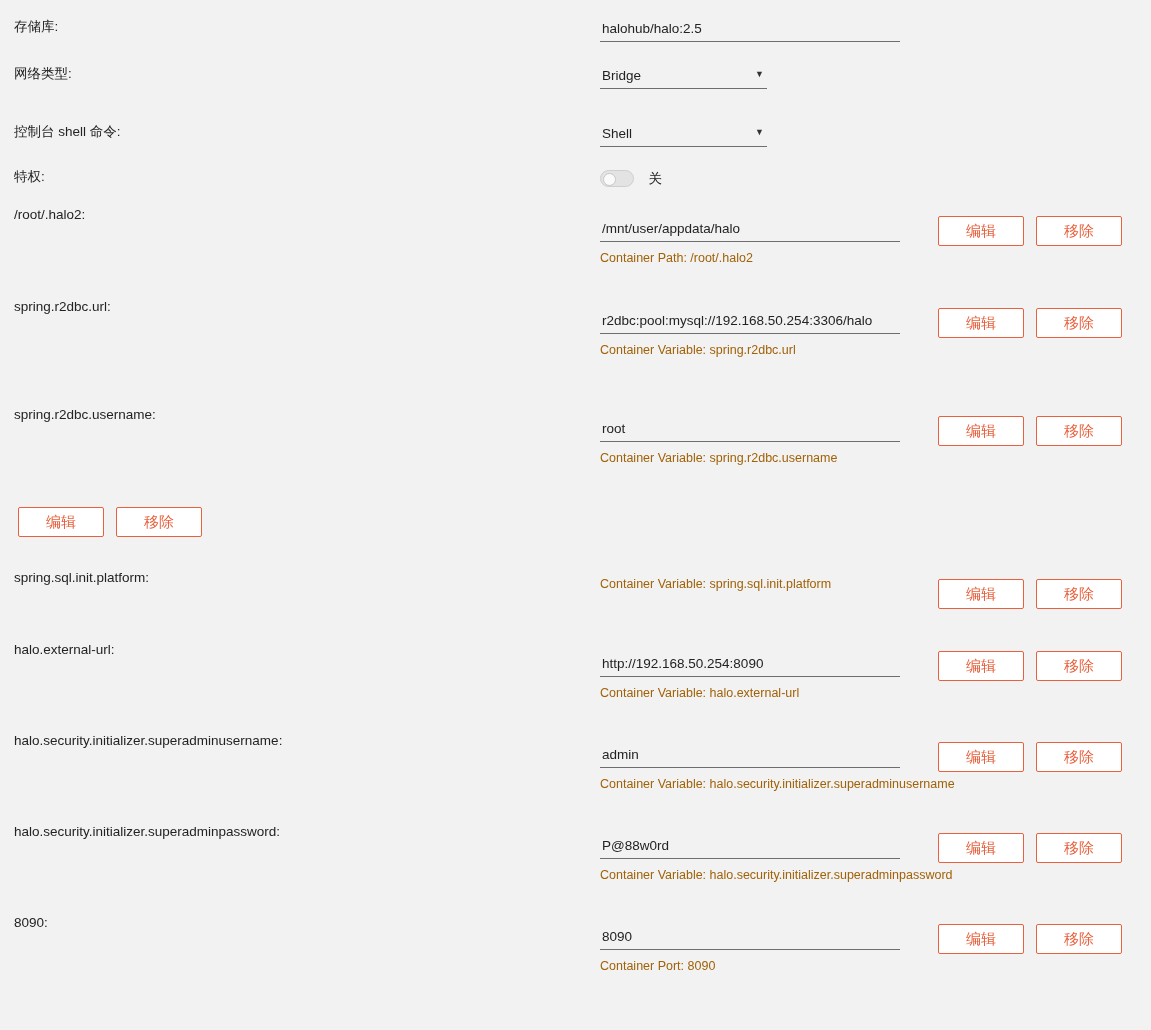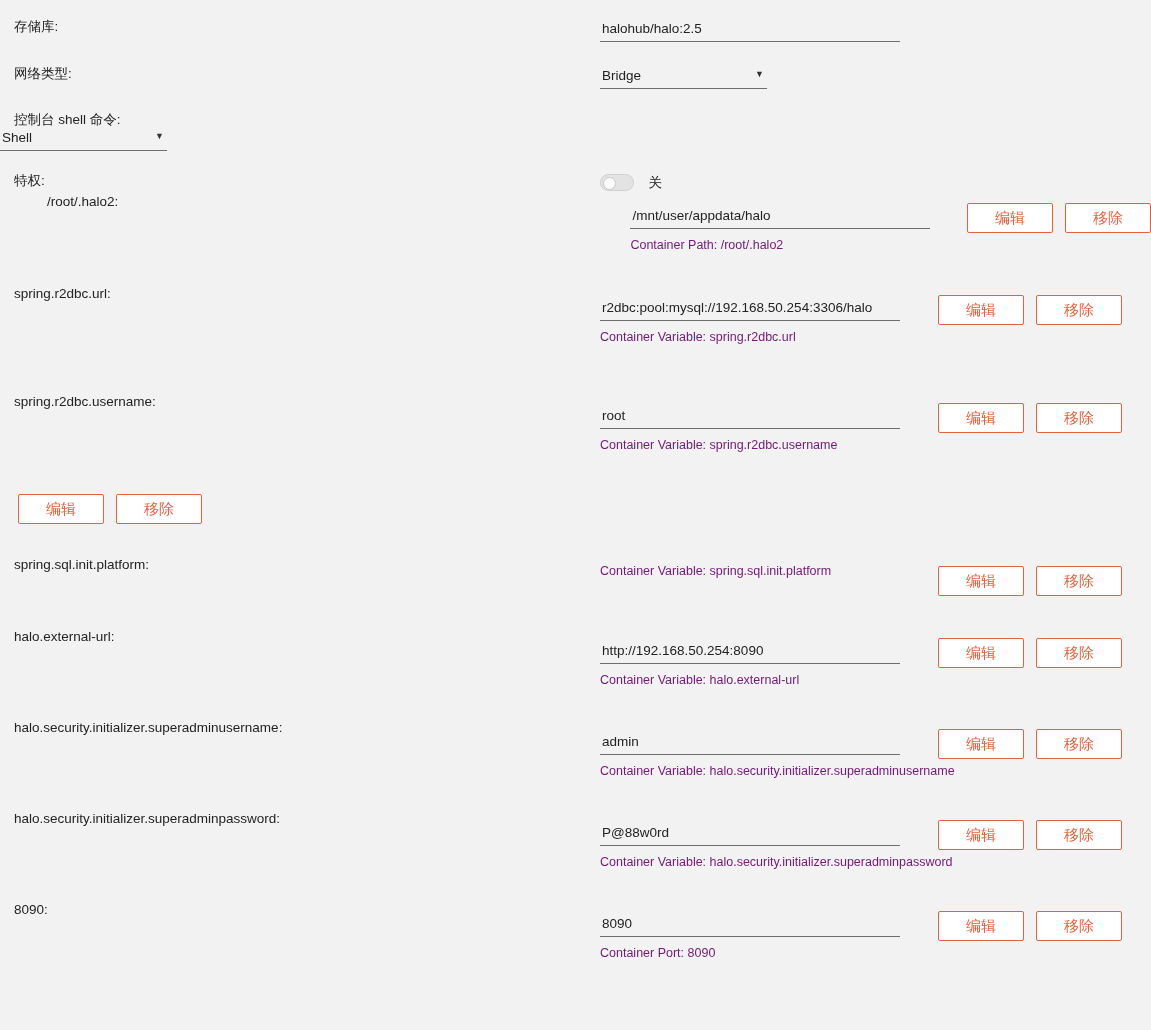--- a/index.html
+++ b/index.html
@@ -99,21 +99,21 @@
     color: #e8603c;
     font-family: "Liberation Sans", sans-serif;
     font-size: 15px;
     cursor: pointer;
     border-radius: 2px;
     padding: 0;
     line-height: 28px;
     text-align: center;
   }
   .hint {
-    color: #701a75;
+    color: #a16207;
     font-size: 12.5px;
     margin-top: 9px;
     white-space: nowrap;
   }
   .block {
     position: relative;
     width: 1151px;
   }
   .block-inner { display: flex; align-items: flex-start; }
   .block .label { padding-top: 2px; }
@@ -133,41 +133,41 @@
   <div class="row" style="margin-top:24px;">
     <div class="label">网络类型:</div>
     <div class="field">
       <div class="select-wrap">
         <div class="val">Bridge</div>
         <div class="arrow">▼</div>
       </div>
     </div>
   </div>
 
-  <div class="row" style="margin-top:23px;flex-direction:column;">
+  <div class="row" style="margin-top:35px;">
     <div class="label">控制台 shell 命令:</div>
     <div class="field">
       <div class="select-wrap">
         <div class="val">Shell</div>
         <div class="arrow">▼</div>
       </div>
     </div>
   </div>
 
   <div class="row" style="margin-top:22px;">
     <div class="label">特权:</div>
     <div class="field">
       <span class="toggle">
         <span class="knob"></span>
       </span>
       <span class="toggle-label">关</span>
     </div>
   </div>
 
-  <div class="block" style="padding-left:33px;">
+  <div class="block" style="margin-top:17px;">
     <div class="block-inner">
       <div class="label">/root/.halo2:</div>
       <div class="field">
         <input class="underline-input" style="margin-top: 14px;" value="/mnt/user/appdata/halo">
         <div class="hint">Container Path: /root/.halo2</div>
       </div>
       <div class="btns" style="margin-top:11px;">
         <button class="btn">编辑</button>
         <button class="btn">移除</button>
       </div>

